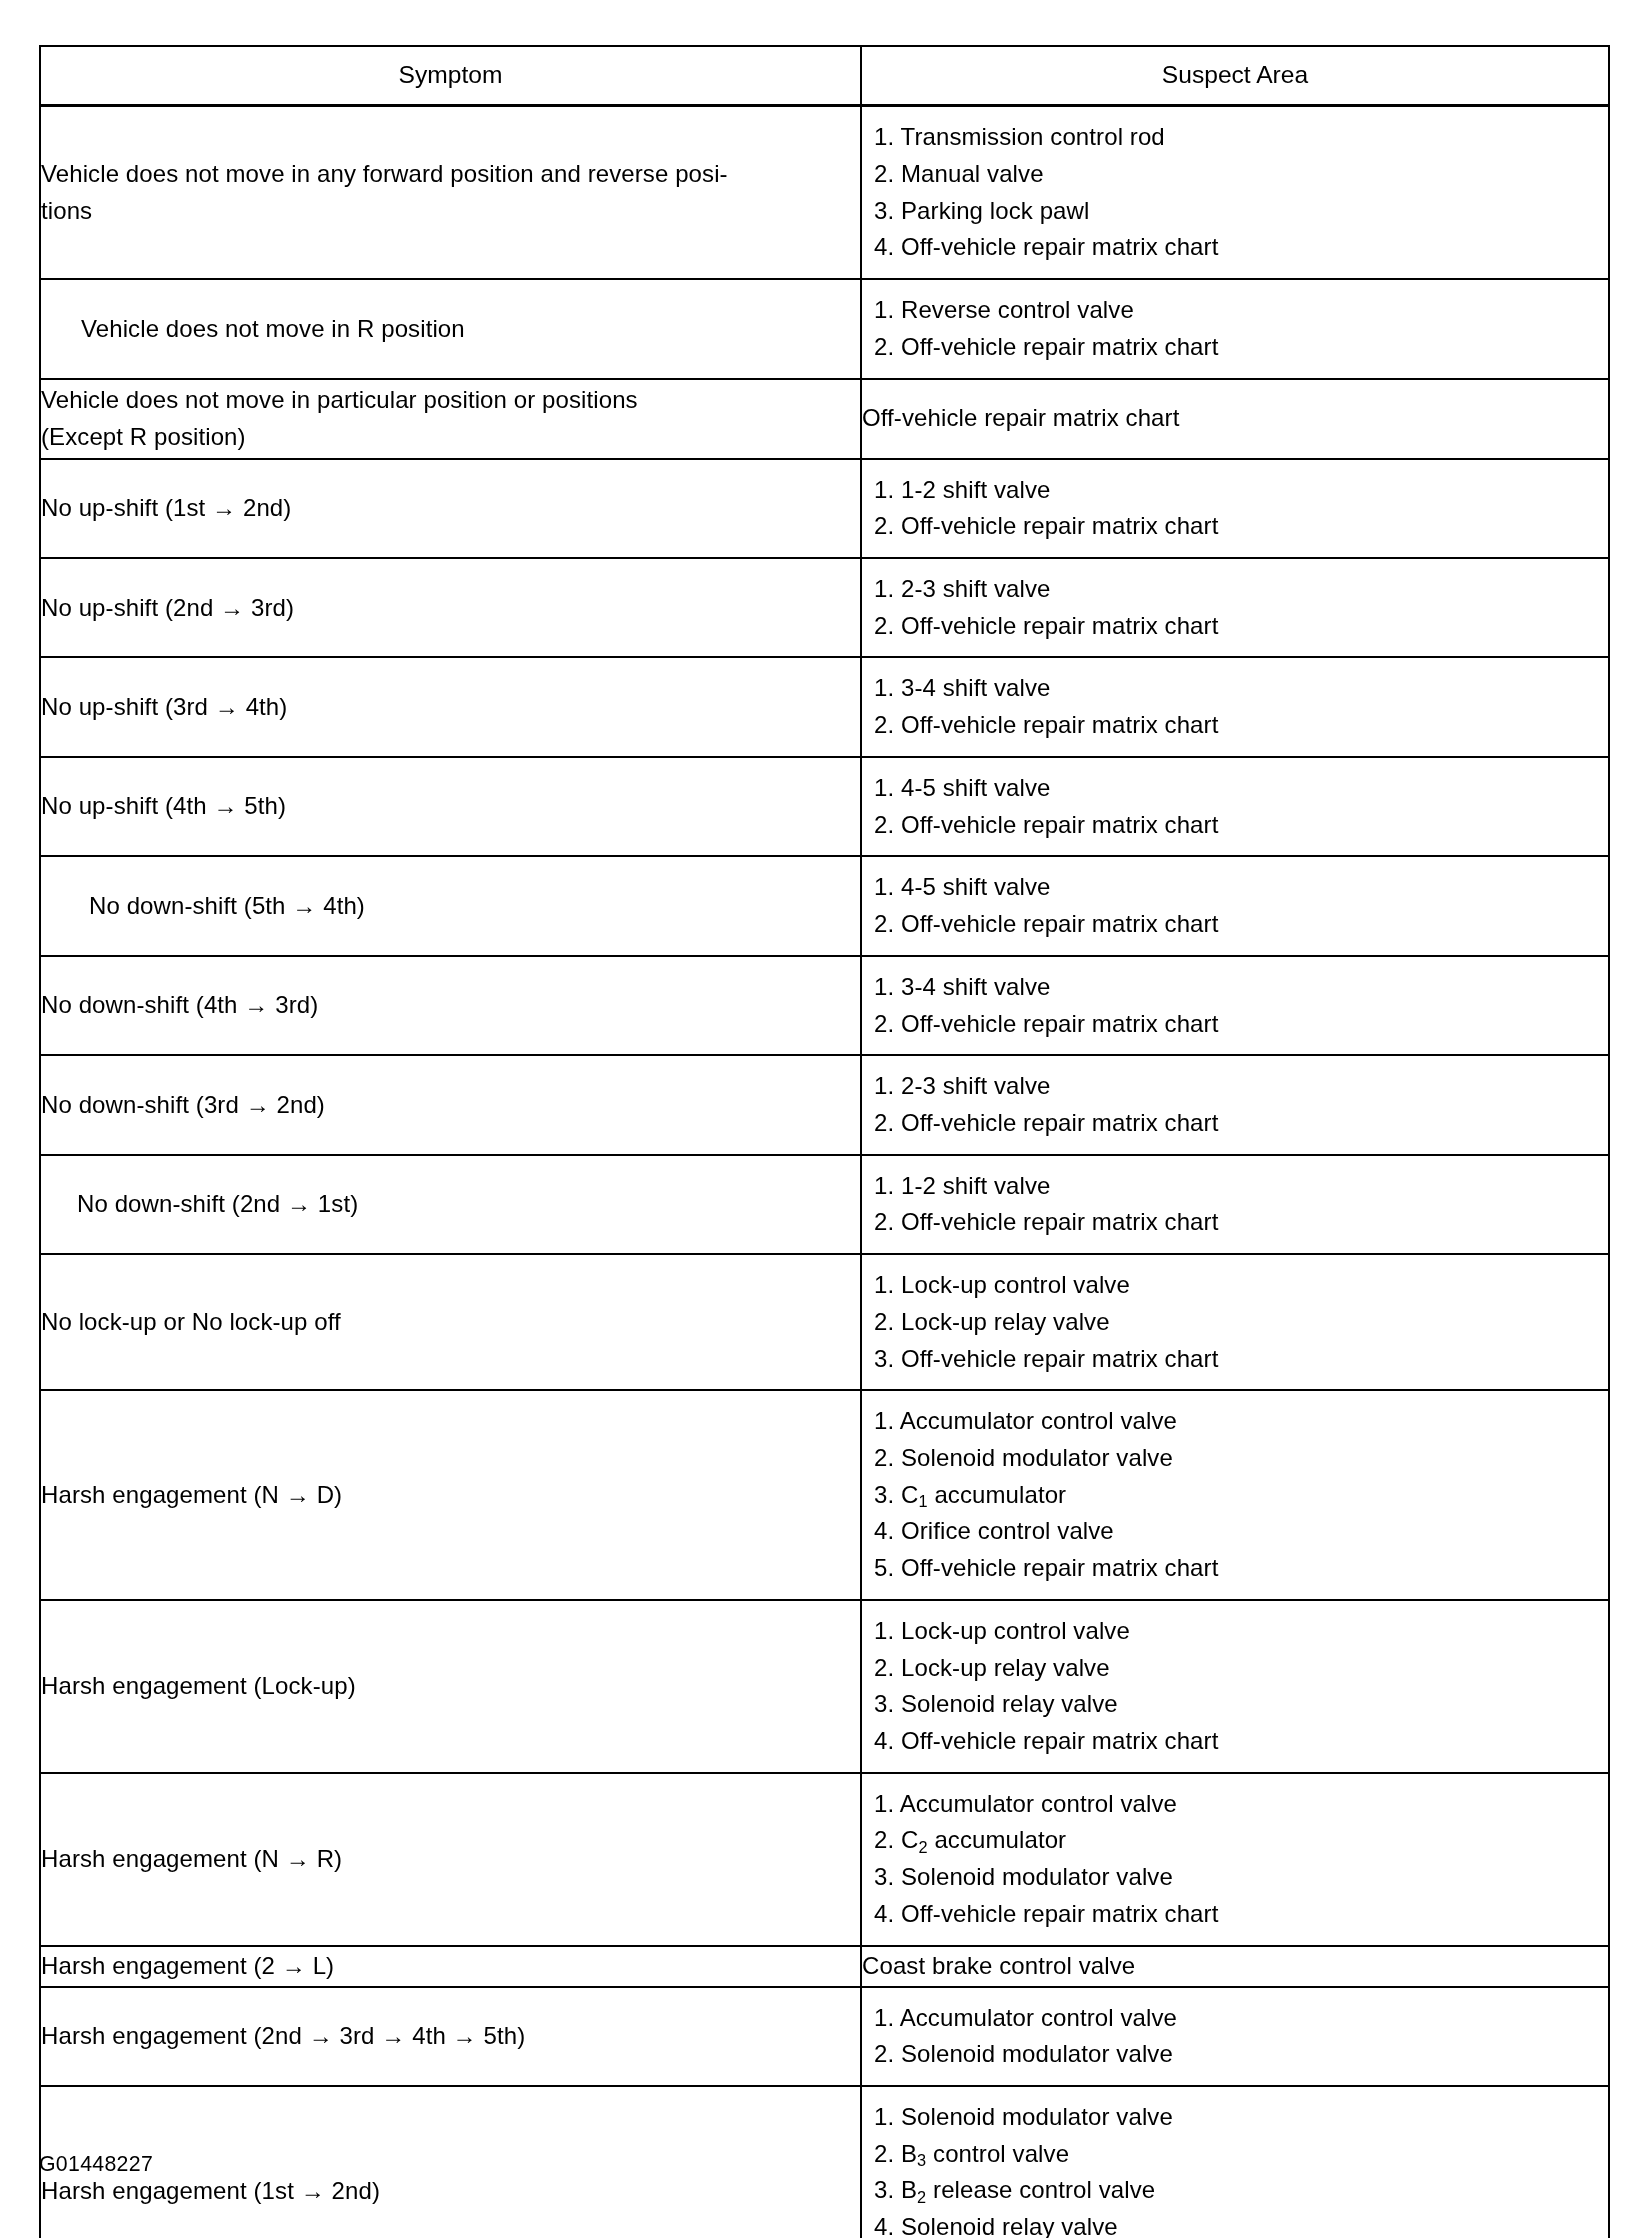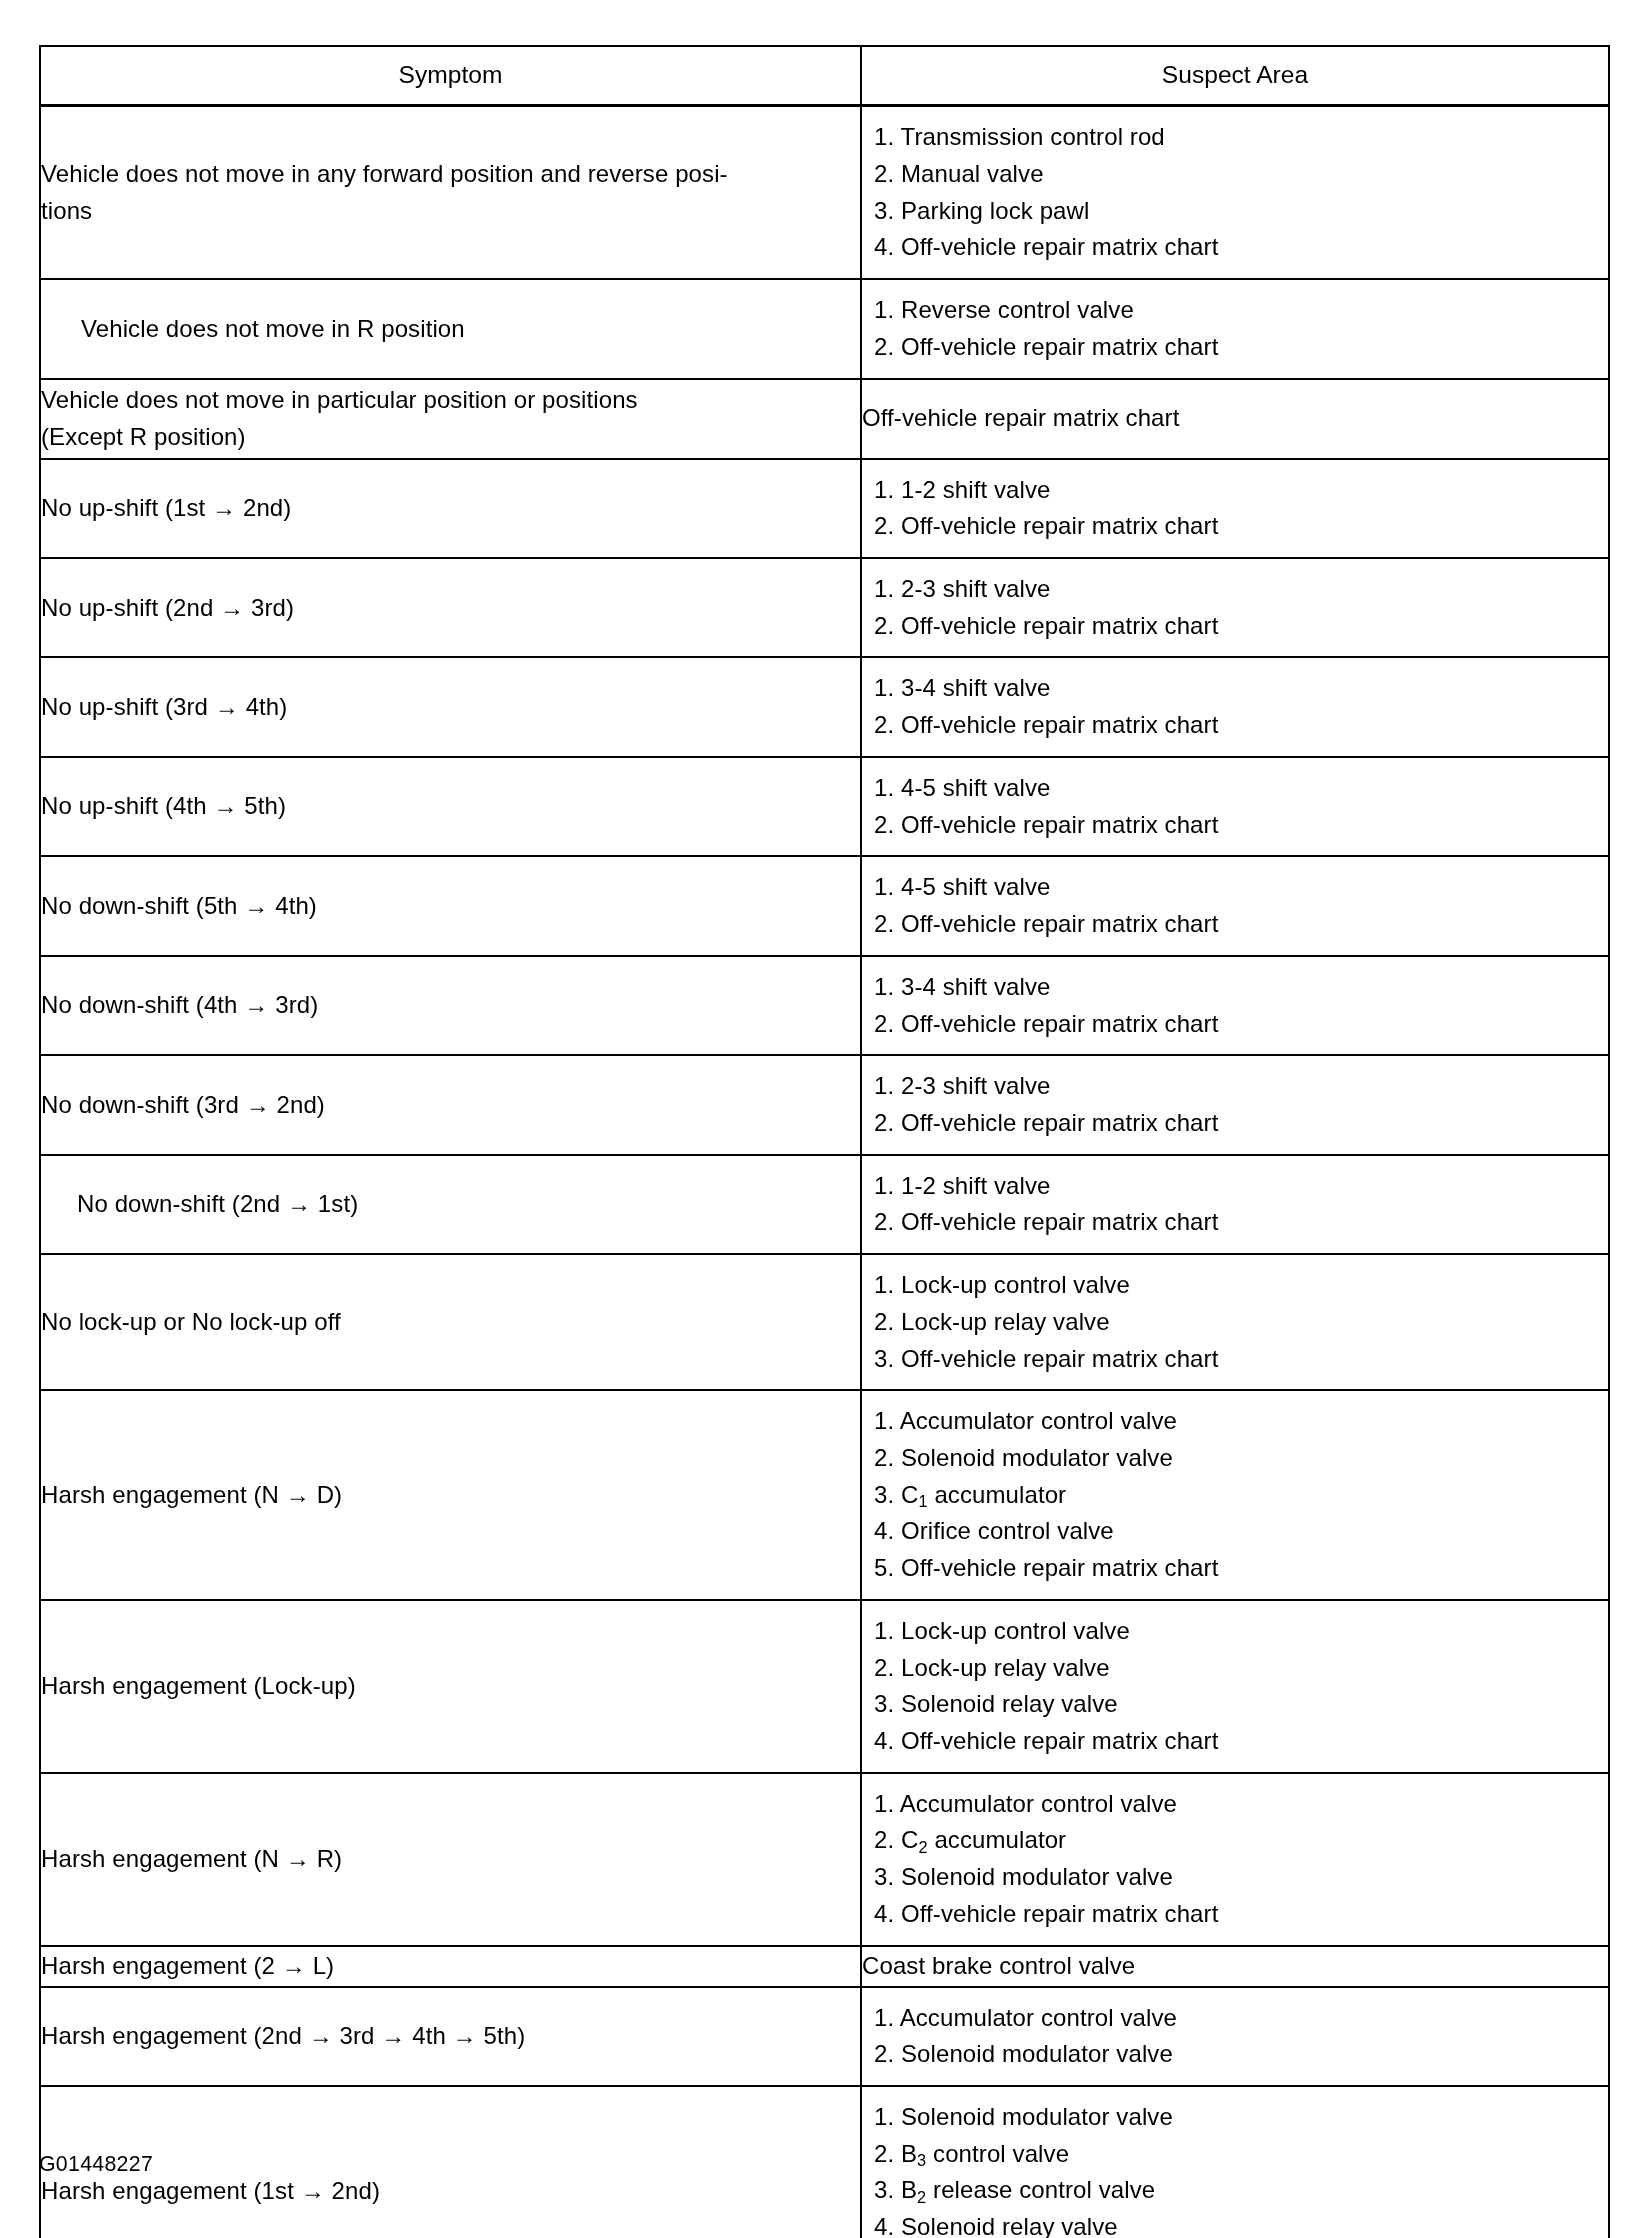--- a/index.html
+++ b/index.html
@@ -189,21 +189,21 @@
               <div class="sym-text">No up-shift (4th → 5th)</div>
             </td>
             <td class="cell-pad-right">
               <ol class="suspect-list">
                 <li>1. 4-5 shift valve</li>
                 <li>2. Off-vehicle repair matrix chart</li>
               </ol>
             </td>
           </tr>
           <tr>
-            <td class="cell-pad-left" style="height: 85px;">
+            <td class="cell-pad-left" style="height: 85px; padding-left: 48px;">
               <div class="sym-text">No down-shift (5th → 4th)</div>
             </td>
             <td class="cell-pad-right">
               <ol class="suspect-list">
                 <li>1. 4-5 shift valve</li>
                 <li>2. Off-vehicle repair matrix chart</li>
               </ol>
             </td>
           </tr>
           <tr>

